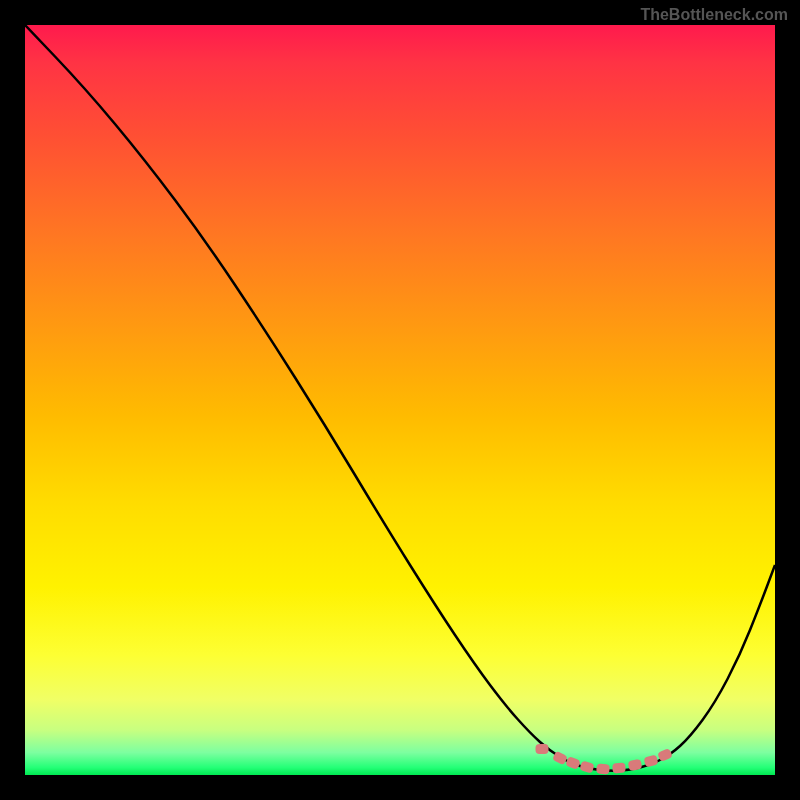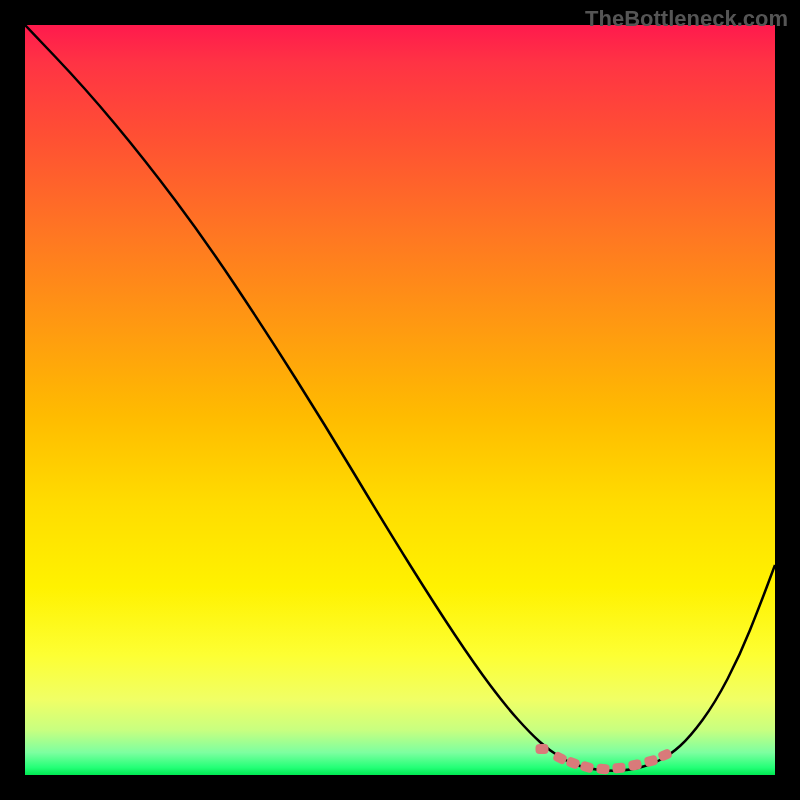--- a/index.html
+++ b/index.html
@@ -9,21 +9,21 @@
     background: #000;
     position: relative;
     overflow: hidden;
     font-family: Arial, sans-serif;
   }
   .watermark {
     position: absolute;
     top: 6px;
     right: 12px;
     color: #555;
-    font-size: 22px;
+    font-size: 16px;
     font-weight: bold;
     z-index: 10;
   }
   .plot-area {
     position: absolute;
     left: 25px;
     top: 25px;
     width: 750px;
     height: 750px;
     overflow: hidden;

